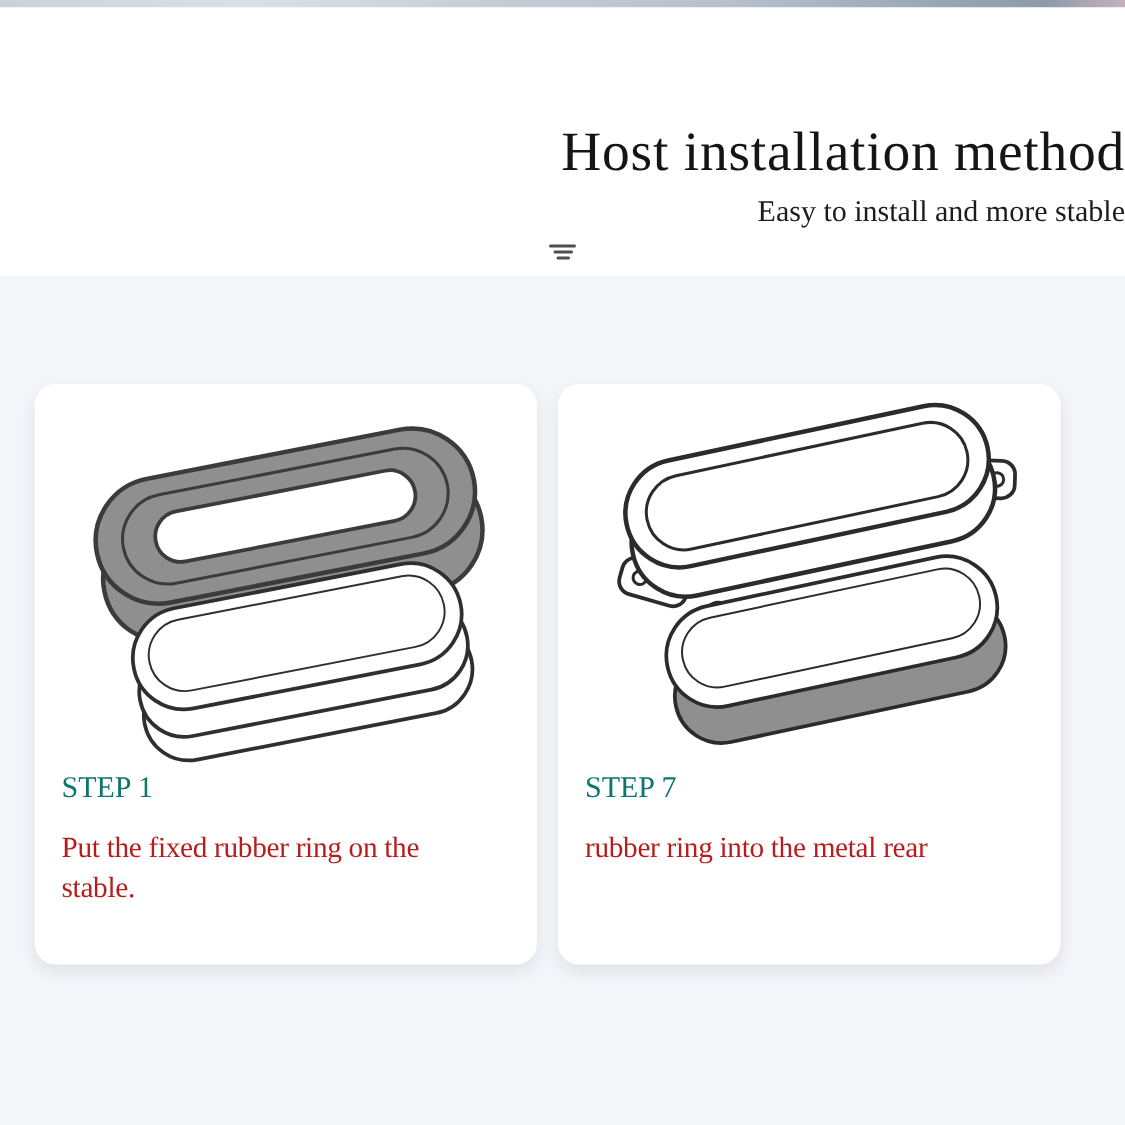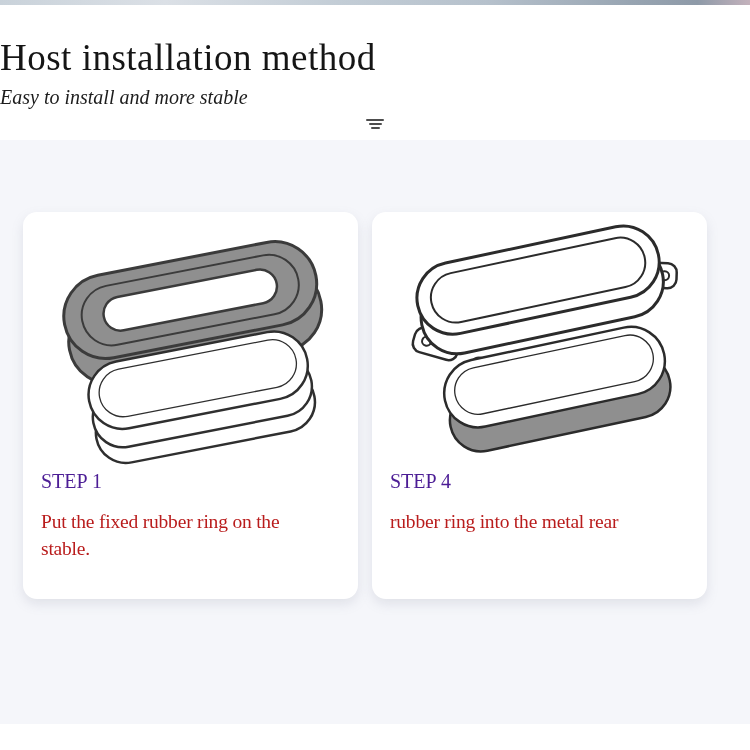--- a/index.html
+++ b/index.html
@@ -9,47 +9,47 @@
   }
   .page{position:relative;width:750px;height:750px;}
 
   
   .top-strip{
     height:5px;width:750px;
     background:linear-gradient(90deg,#c9d2da 0%,#dbe0e6 22%,#c3cdd6 45%,#b6c1cc 65%,#98a5b2 84%,#8e9aa8 93%,#c4b2bc 100%);
   }
 
   
-  .header{background:#ffffff;text-align:left;padding-top:32px;height:103px;}
+  .header{background:#ffffff;text-align:right;padding-top:76px;height:103px;}
   .title{
     margin:0;font-size:37px;font-weight:400;letter-spacing:.5px;color:#151515;line-height:1.15;
   }
   .subtitle{
-    margin:4px 0 0 0;font-size:20px;font-weight:400;color:#1c1c1c;line-height:1.3;font-style:italic;
+    margin:4px 0 0 0;font-size:20px;font-weight:400;color:#1c1c1c;line-height:1.3;
   }
   .divider{
     margin:9px auto 0 auto;display:flex;flex-direction:column;align-items:center;gap:2px;width:24px;
   }
   .divider b{display:block;height:2px;background:#4d4d4d;border-radius:1px;}
   .divider b:nth-child(1){width:18px;}
   .divider b:nth-child(2){width:13px;}
   .divider b:nth-child(3){width:9px;}
 
   
   .steps-section{
     background:#f5f6fa;height:584px;box-sizing:border-box;
     padding:72px 0 0 23px;display:flex;gap:14px;
   }
   .card{
     width:335px;height:387px;background:#ffffff;border-radius:14px;
     box-shadow:0 5px 12px rgba(125,135,155,.18);
     box-sizing:border-box;padding:0 18px;
   }
   .card svg{display:block;overflow:visible;}
-  .step-label{font-size:20px;color:#4c1d95;margin-top:6px;}
+  .step-label{font-size:20px;color:#0f766e;margin-top:6px;}
   .step-text{margin-top:16px;font-size:19.5px;letter-spacing:-.2px;line-height:26.5px;color:#b91c1c;}
   .step-text .ln{white-space:nowrap;}
 </style>
 </head>
 <body>
 
 <div class="page">
 
   <div class="top-strip"></div>
 
@@ -109,21 +109,21 @@
           <rect x="28" y="32" width="246" height="72" rx="36" fill="#ffffff" stroke="#2b2b2b" stroke-width="3"></rect>
           <rect x="42" y="43" width="218" height="50" rx="25" fill="#ffffff" stroke="#2b2b2b" stroke-width="2"></rect>
         </g>
 
         <g transform="rotate(-12 162 182)">
           <rect x="56" y="162" width="224" height="62" rx="31" fill="#8f8f8f" stroke="#2b2b2b" stroke-width="2.5"></rect>
           <rect x="56" y="132" width="224" height="68" rx="34" fill="#ffffff" stroke="#2b2b2b" stroke-width="2.5"></rect>
           <rect x="67" y="140" width="202" height="47" rx="23.5" fill="none" stroke="#2b2b2b" stroke-width="1.3"></rect>
         </g>
       </svg>
-      <div class="step-label">STEP 4</div>
+      <div class="step-label">STEP 7</div>
       <div class="step-text">
         <div class="ln">rubber ring into the metal rear</div>
       </div>
     </div>
 
   </section>
 
 </div>
 
 </body></html>

